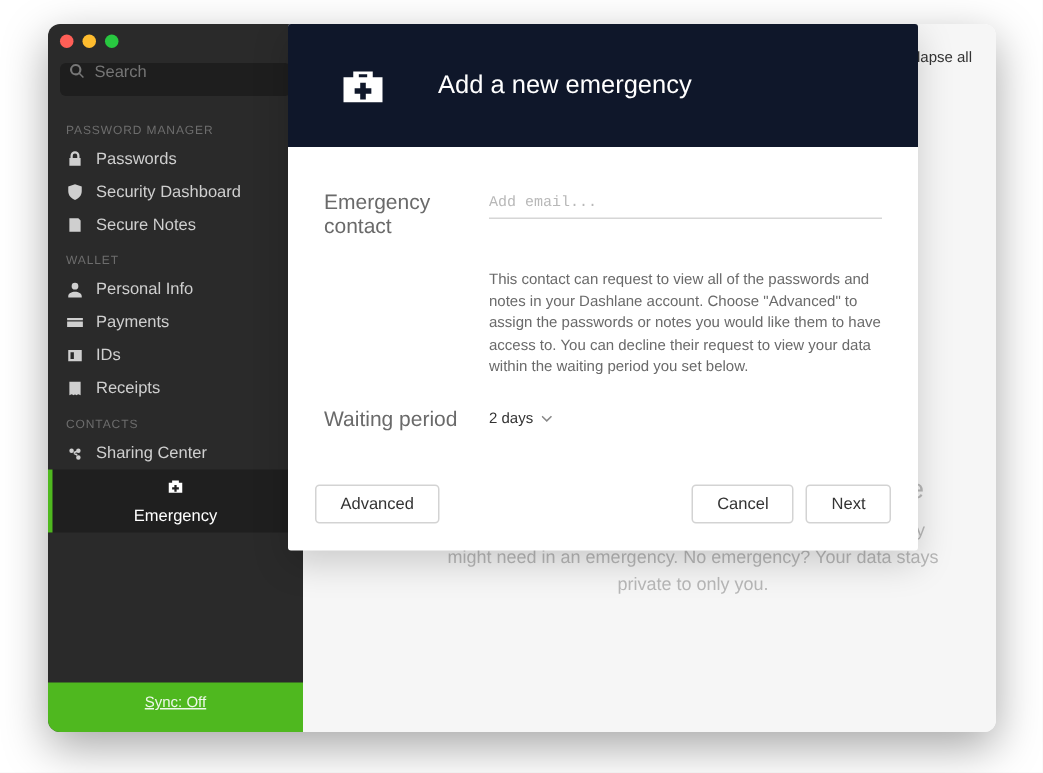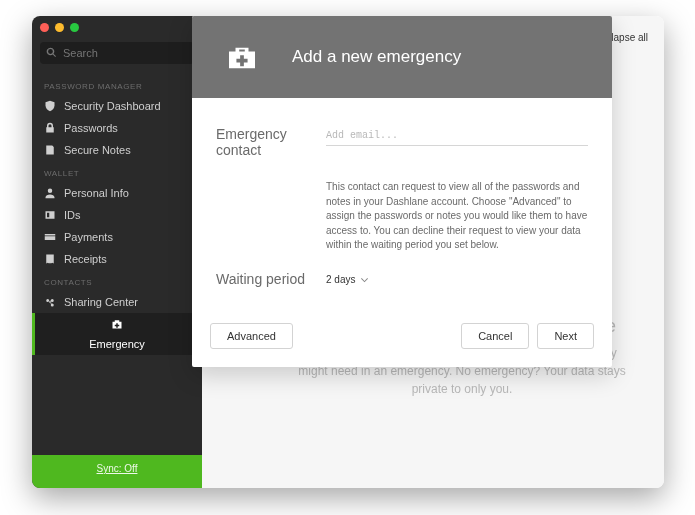--- a/index.html
+++ b/index.html
@@ -7,21 +7,21 @@
   .window {
     position: absolute; left: 32px; top: 16px; width: 632px; height: 472px;
     background: #fff; border-radius: 8px; box-shadow: 0 10px 30px rgba(0,0,0,.35);
     overflow: hidden; display: flex;
   }
   
   .sidebar { width: 170px; background: #2a2a2a; color: #bdbdbd; display: flex; flex-direction: column; }
   .titlebar { height: 22px; display: flex; align-items: center; padding: 0 8px; gap: 6px; }
   .tl-dot { width: 9px; height: 9px; border-radius: 50%; }
   .tl-red { background: #ff5f57; } .tl-yel { background: #febc2e; } .tl-grn { background: #28c840; }
-  .search { margin: 4px 8px 10px; background: #1e1e1e; border-radius: 4px; height: 22px; display: flex; align-items: center; padding: 0 6px; gap: 6px; color: #777; font-size: 11px; }
+  .search { margin: 4px 8px 10px; background: #1e1e1e; border-radius: 4px; height: 22px; display: flex; align-items: flex-start; padding: 0 6px; gap: 6px; color: #777; font-size: 11px; }
   .search svg { width: 11px; height: 11px; fill: #777; }
   .search input { background: transparent; border: none; outline: none; color: #bbb; font-size: 11px; width: 100%; }
   .section-label { font-size: 8px; letter-spacing: .6px; color: #6d6d6d; padding: 8px 12px 4px; }
   .nav-item { display: flex; align-items: center; gap: 8px; padding: 5px 12px; font-size: 11px; color: #cfcfcf; cursor: pointer; }
   .nav-item .ic { width: 12px; height: 12px; display: inline-flex; align-items: center; justify-content: center; }
   .nav-item .ic svg { width: 12px; height: 12px; fill: #cfcfcf; }
   .nav-item.active { background: #1f1f1f; border-left: 3px solid #4fb81f; padding-left: 9px; color: #fff; flex-direction: column; }
   .nav-item.active .ic svg { fill: #fff; }
   .sidebar-footer { margin-top: auto; background: #4fb81f; color: #fff; padding: 8px 12px 10px; font-size: 11px; }
   .sidebar-footer .sync { font-size: 10px; text-align: center; opacity: .9; margin-bottom: 4px; text-decoration: underline; }
@@ -33,21 +33,21 @@
   .collapse { position: absolute; top: 16px; right: 16px; font-size: 10px; color: #333; display: flex; align-items: center; gap: 4px; cursor: pointer; }
   .collapse svg { width: 9px; height: 9px; fill: #333; }
   .bg-text { position: absolute; left: 90px; right: 32px; top: 328px; color: #b8b8b8; font-size: 12px; line-height: 1.5; text-align: center; }
   .bg-title-frag { position: absolute; right: 48px; top: 300px; color: #b8b8b8; font-size: 18px; font-weight: 300; }
 
   
   .modal {
     position: absolute; left: -10px; top: 0; width: 420px; background: #fff;
     box-shadow: 0 8px 24px rgba(0,0,0,.18); border-radius: 2px; overflow: hidden;
   }
-  .modal-header { background: #737373; color: #fff; height: 82px; display: flex; align-items: center; }
+  .modal-header { background: #0f172a; color: #fff; height: 82px; display: flex; align-items: center; }
   .header-icon { width: 100px; display: flex; align-items: center; justify-content: center; }
   .header-icon svg { width: 30px; height: 26px; fill: #fff; }
   .modal-title { font-size: 17px; font-weight: 400; }
   .modal-body { padding: 26px 24px 14px 24px; }
   .form-row { display: flex; margin-bottom: 12px; }
   .form-label { width: 110px; font-size: 14px; color: #6a6a6a; padding-top: 2px; text-align: left; }
   .form-field { flex: 1; }
   .email-input { width: 100%; border: none; border-bottom: 1px solid #d6d6d6; font-size: 10px; padding: 2px 0 4px; color: #444; outline: none; font-family: Liberation Mono, monospace; }
   .email-input::placeholder { color: #b8b8b8; }
   .help-text { font-size: 10px; color: #6a6a6a; line-height: 1.45; margin: 22px 0 16px 110px; }
@@ -72,66 +72,66 @@
       <span><svg viewBox="0 0 16 16">
             <path d="M6.5 1a5.5 5.5 0 014.38 8.83l3.65 3.64-1.06 1.06-3.64-3.65A5.5 5.5 0 116.5 1zm0 2a3.5 3.5 0 100 7 3.5 3.5 0 000-7z"></path>
           </svg></span>
       <input placeholder="Search" style="">
     </div>
 
     <div class="section-label">PASSWORD MANAGER</div>
     <div class="nav-item">
       <span class="ic">
           <svg viewBox="0 0 16 16">
+            <path d="M4 7V5a4 4 0 118 0v2h1v7H3V7h1zm2 0h4V5a2 2 0 10-4 0v2z"></path>
+          </svg>
+        </span>
+      <span>Passwords</span>
+    </div>
+    <div class="nav-item">
+      <span class="ic">
+          <svg viewBox="0 0 16 16">
             <path d="M8 1l6 2v4c0 4-2.5 6.5-6 8-3.5-1.5-6-4-6-8V3l6-2z"></path>
           </svg>
         </span>
       <span>Security Dashboard</span>
     </div>
     <div class="nav-item">
       <span class="ic">
           <svg viewBox="0 0 16 16">
-            <path d="M4 7V5a4 4 0 118 0v2h1v7H3V7h1zm2 0h4V5a2 2 0 10-4 0v2z"></path>
-          </svg>
-        </span>
-      <span>Passwords</span>
-    </div>
-    <div class="nav-item">
-      <span class="ic">
-          <svg viewBox="0 0 16 16">
             <path d="M3 2h8l2 2v10H3V2zm2 3h6v1H5V5zm0 2h6v1H5V7zm0 2h6v1H5V9z"></path>
           </svg>
         </span>
       <span>Secure Notes</span>
     </div>
 
     <div class="section-label">WALLET</div>
     <div class="nav-item">
       <span class="ic">
           <svg viewBox="0 0 16 16">
             <path d="M8 8a3 3 0 100-6 3 3 0 000 6zm-6 6c0-2.5 3-4 6-4s6 1.5 6 4v1H2v-1z"></path>
           </svg>
         </span>
       <span>Personal Info</span>
     </div>
     <div class="nav-item">
       <span class="ic">
           <svg viewBox="0 0 16 16">
+            <path d="M1 4h14v2H1V4zm0 3h14v5H1V7z"></path>
+          </svg>
+        </span>
+      <span>Payments</span>
+    </div>
+    <div class="nav-item">
+      <span class="ic">
+          <svg viewBox="0 0 16 16">
             <path d="M2 3h12v10H2V3zm2 2v6h3V5H4zm5 1h4v1H9V6zm0 2h4v1H9V8z"></path>
           </svg>
         </span>
       <span>IDs</span>
-    </div>
-    <div class="nav-item">
-      <span class="ic">
-          <svg viewBox="0 0 16 16">
-            <path d="M1 4h14v2H1V4zm0 3h14v5H1V7z"></path>
-          </svg>
-        </span>
-      <span>Payments</span>
     </div>
     <div class="nav-item">
       <span class="ic">
           <svg viewBox="0 0 16 16">
             <path d="M3 2h10v12l-2-1-2 1-1-1-1 1-2-1-2 1V2zm2 3h6v1H5V5zm0 2h6v1H5V7z"></path>
           </svg>
         </span>
       <span>Receipts</span>
     </div>
 

